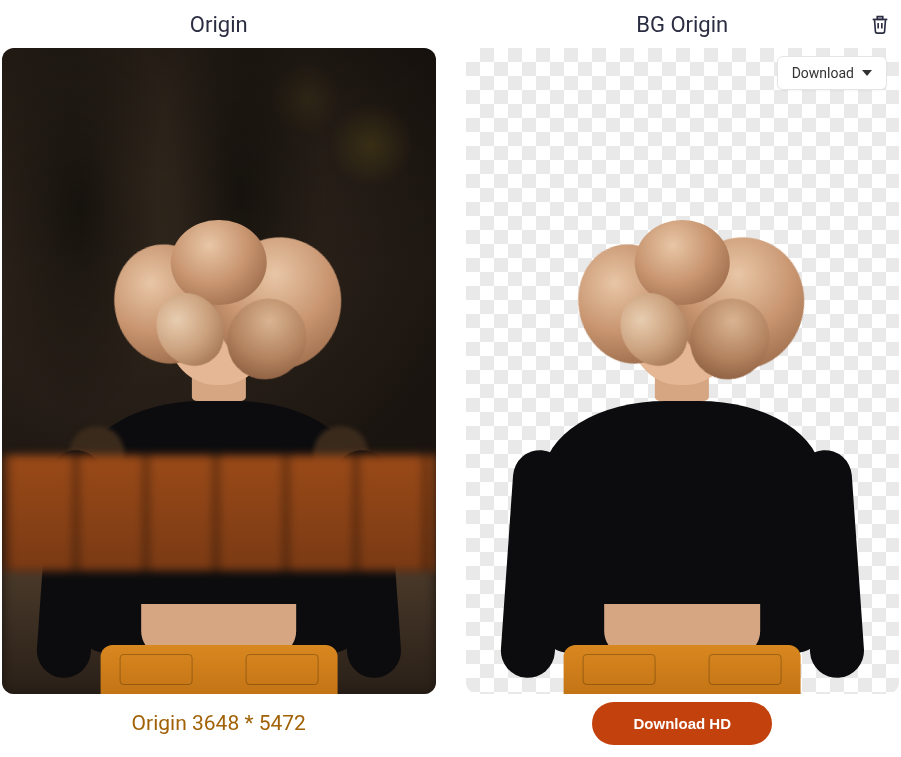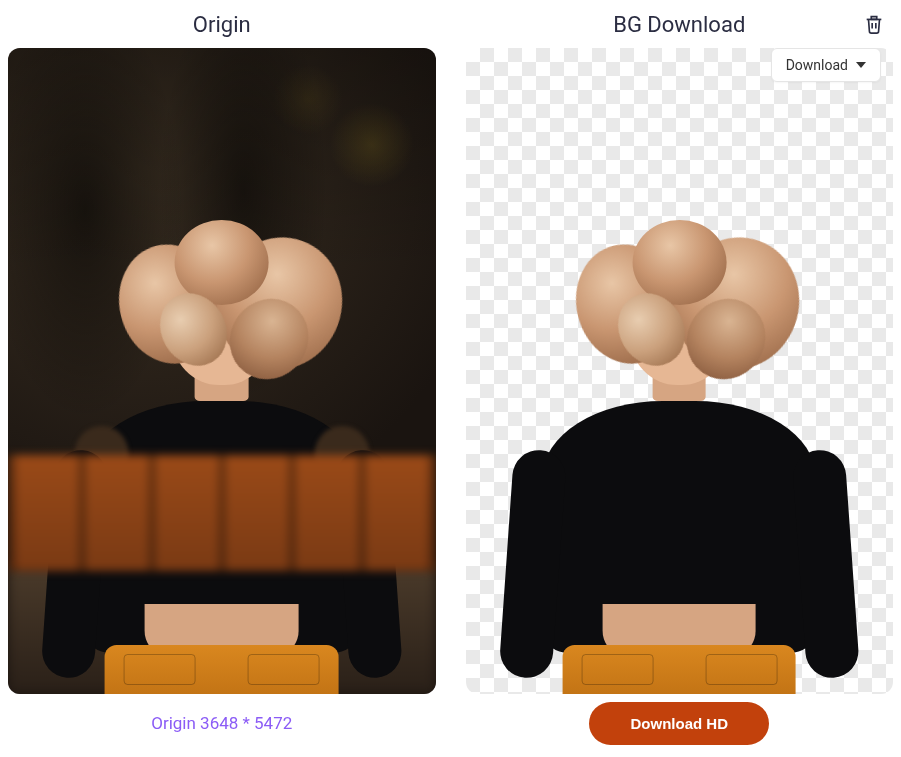--- a/index.html
+++ b/index.html
@@ -6,21 +6,21 @@
     body {
       font-family: -apple-system, BlinkMacSystemFont, "Segoe UI", Roboto, Arial, sans-serif;
       background: #fff;
       width: 901px;
       min-height: 757px;
       color: #2b2d42;
     }
     .container {
       display: flex;
       gap: 30px;
-      padding: 0 8px;
+      padding: 0 2px;
     }
     .panel {
       flex: 1;
       display: flex;
       flex-direction: column;
     }
     .panel-header {
       display: flex;
       align-items: center;
       justify-content: center;
@@ -107,21 +107,21 @@
         linear-gradient(-45deg, #e9e9e9 25%, transparent 25%),
         linear-gradient(45deg, transparent 75%, #e9e9e9 75%),
         linear-gradient(-45deg, transparent 75%, #e9e9e9 75%);
       background-size: 28px 28px;
       background-position: 0 0, 0 14px, 14px -14px, -14px 0;
       position: relative;
     }
 
     .download-dd {
       position: absolute;
-      top: 0;
+      top: 8px;
       right: 12px;
       background: #fff;
       border: 1px solid #e5e5e5;
       border-radius: 6px;
       padding: 8px 14px;
       font-size: 14px;
       color: #333;
       display: flex;
       align-items: center;
       gap: 8px;
@@ -238,22 +238,22 @@
     .arm-r { right: -2%; transform: rotate(-4deg); }
 
     .caption-row {
       height: 58px;
       display: flex;
       align-items: center;
       justify-content: center;
       gap: 28px;
     }
     .origin-caption {
-      color: #8b5cf6;
-      font-size: 17px;
+      color: #a16207;
+      font-size: 21px;
     }
     .pill-btn {
       border-radius: 999px;
       padding: 12px 32px;
       font-size: 15px;
       font-weight: 600;
       cursor: pointer;
       border: 1.5px solid transparent;
       min-width: 180px;
     }
@@ -300,21 +300,21 @@
         </div>
       </div>
     </div>
     <div class="caption-row">
       <div class="origin-caption">Origin 3648 * 5472</div>
     </div>
   </div>
 
   <div class="panel">
     <div class="panel-header">
-      <div class="panel-title">BG Download</div>
+      <div class="panel-title">BG Origin</div>
       <button class="trash-btn">
         <svg viewBox="0 0 24 24">
           <path d="M4 7h16"></path>
           <path d="M9 4h6v3H9z"></path>
           <path d="M6 7l1 13a2 2 0 0 0 2 2h6a2 2 0 0 0 2-2l1-13"></path>
           <path d="M10 11v6M14 11v6"></path>
         </svg>
       </button>
     </div>
     <div class="image-box">

